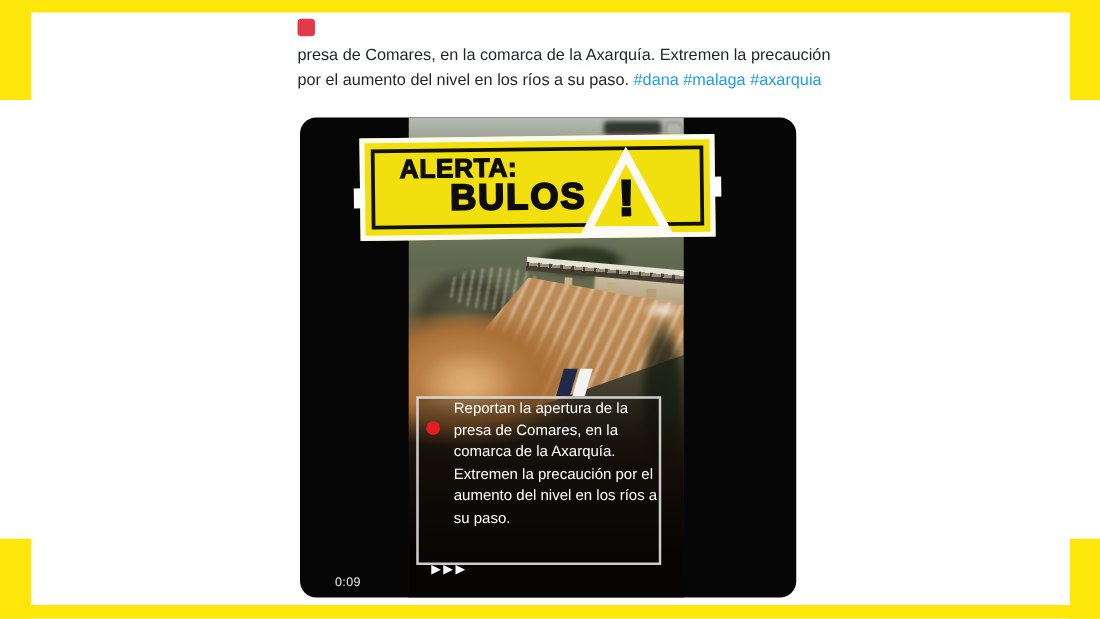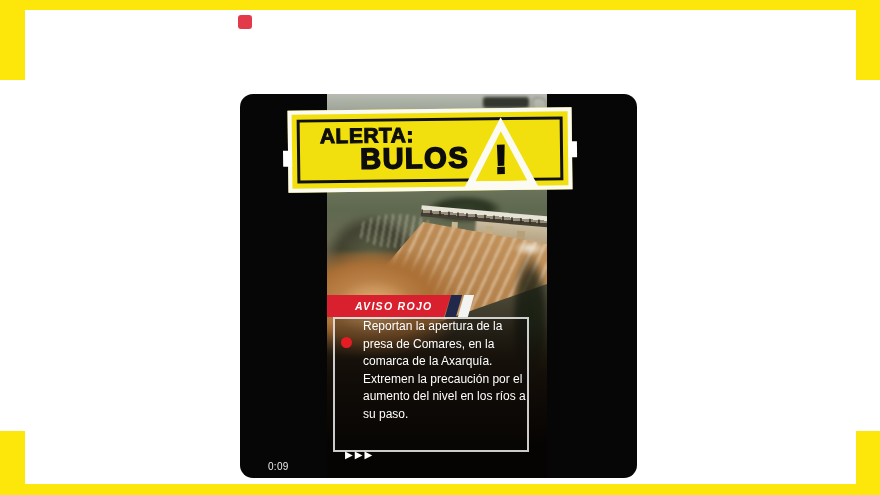--- a/index.html
+++ b/index.html
@@ -113,20 +113,29 @@
 <div class="abs frame frame-bottom"></div>
 <div class="abs frame tab-tl"></div>
 <div class="abs frame tab-tr"></div>
 <div class="abs frame tab-bl"></div>
 <div class="abs frame tab-br"></div>
 
 <div class="abs tweet">
   <div class="tline">
     <span class="emoji-sq"></span>
   </div>
+  <div class="tline">
+    <span>presa de Comares, en la comarca de la Axarquía. Extremen la precaución</span>
+  </div>
+  <div class="tline">
+    <span>por el aumento del nivel en los ríos a su paso.</span>
+    <span class="tlink">#dana</span>
+    <span class="tlink">#malaga</span>
+    <span class="tlink">#axarquia</span>
+  </div>
 </div>
 
 <div class="abs video-card">
   <div class="abs video-frame">
     <div class="abs sc sc-veg-tr"></div>
     <div class="abs sc sc-slope-l"></div>
     <div class="abs sc sc-specks"></div>
     <div class="abs sc sc-crest"></div>
     <div class="abs sc sc-bridge"></div>
     <div class="abs sc sc-bridge-posts"></div>
@@ -137,23 +146,20 @@
     <div class="abs sc sc-spill-streaks"></div>
     <div class="abs sc sc-rapids"></div>
     <div class="abs sc sc-churn"></div>
     <div class="abs sc sc-churn2"></div>
     <div class="abs sc sc-veg-r"></div>
     <div class="abs sc sc-shade"></div>
 
     <div class="abs wm-pill"></div>
     <div class="abs wm-scribble"></div>
 
-    <div class="abs aviso">
-      <span class="aviso-label">AVISO ROJO</span>
-    </div>
     <div class="abs stripe-navy"></div>
     <div class="abs stripe-white"></div>
 
     <div class="abs cap-box"></div>
     <div class="abs cap-bullet"></div>
     <div class="abs cap-text">Reportan la apertura de la presa de Comares, en la comarca de la Axarquía. Extremen la precaución por el aumento del nivel en los ríos a su paso.</div>
 
     <div class="abs play-arrows">▶▶▶</div>
   </div>
   <span class="abs timestamp">0:09</span>

